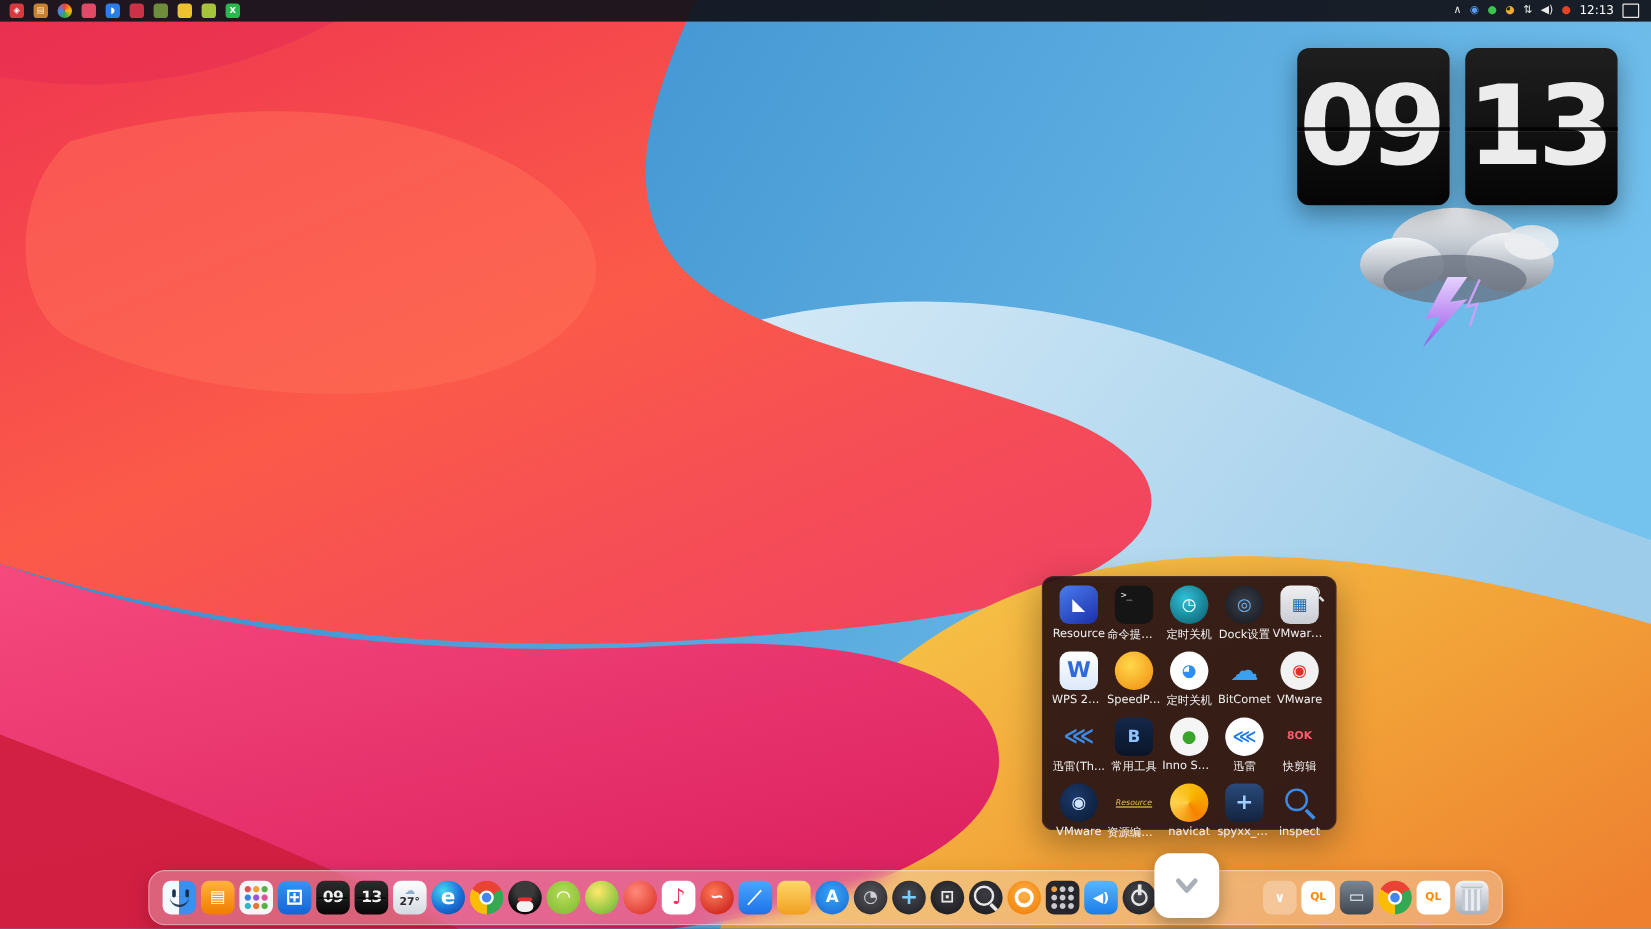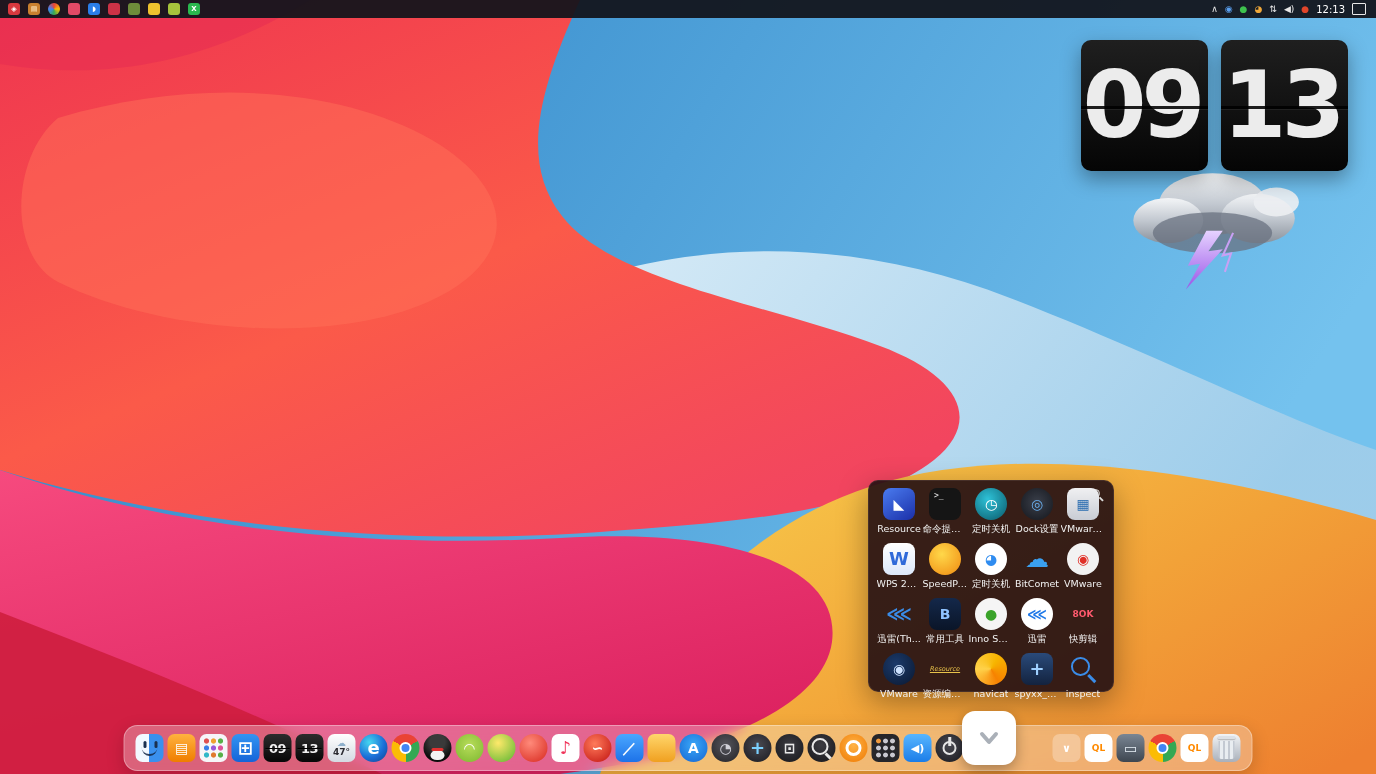--- a/index.html
+++ b/index.html
@@ -469,21 +469,21 @@
       <div class="dock-item">
         <span class="ic ic-flip">
           <span class="glyph"></span>
           <span class="ictext">13</span>
         </span>
       </div>
 
       <div class="dock-item">
         <span class="ic ic-weather">
           <span class="glyph" style="color: rgb(143, 176, 204);">☁</span>
-          <span class="ictext">47°</span>
+          <span class="ictext">27°</span>
         </span>
       </div>
 
       <div class="dock-item">
         <span class="ic g-round" style="background: radial-gradient(circle at 35% 30%, rgb(69, 214, 240), rgb(27, 111, 216) 55%, rgb(15, 63, 138));">
           <span class="glyph g-big" style="color: rgb(255, 255, 255);">e</span>
           <span class="ictext"></span>
         </span>
       </div>
 

